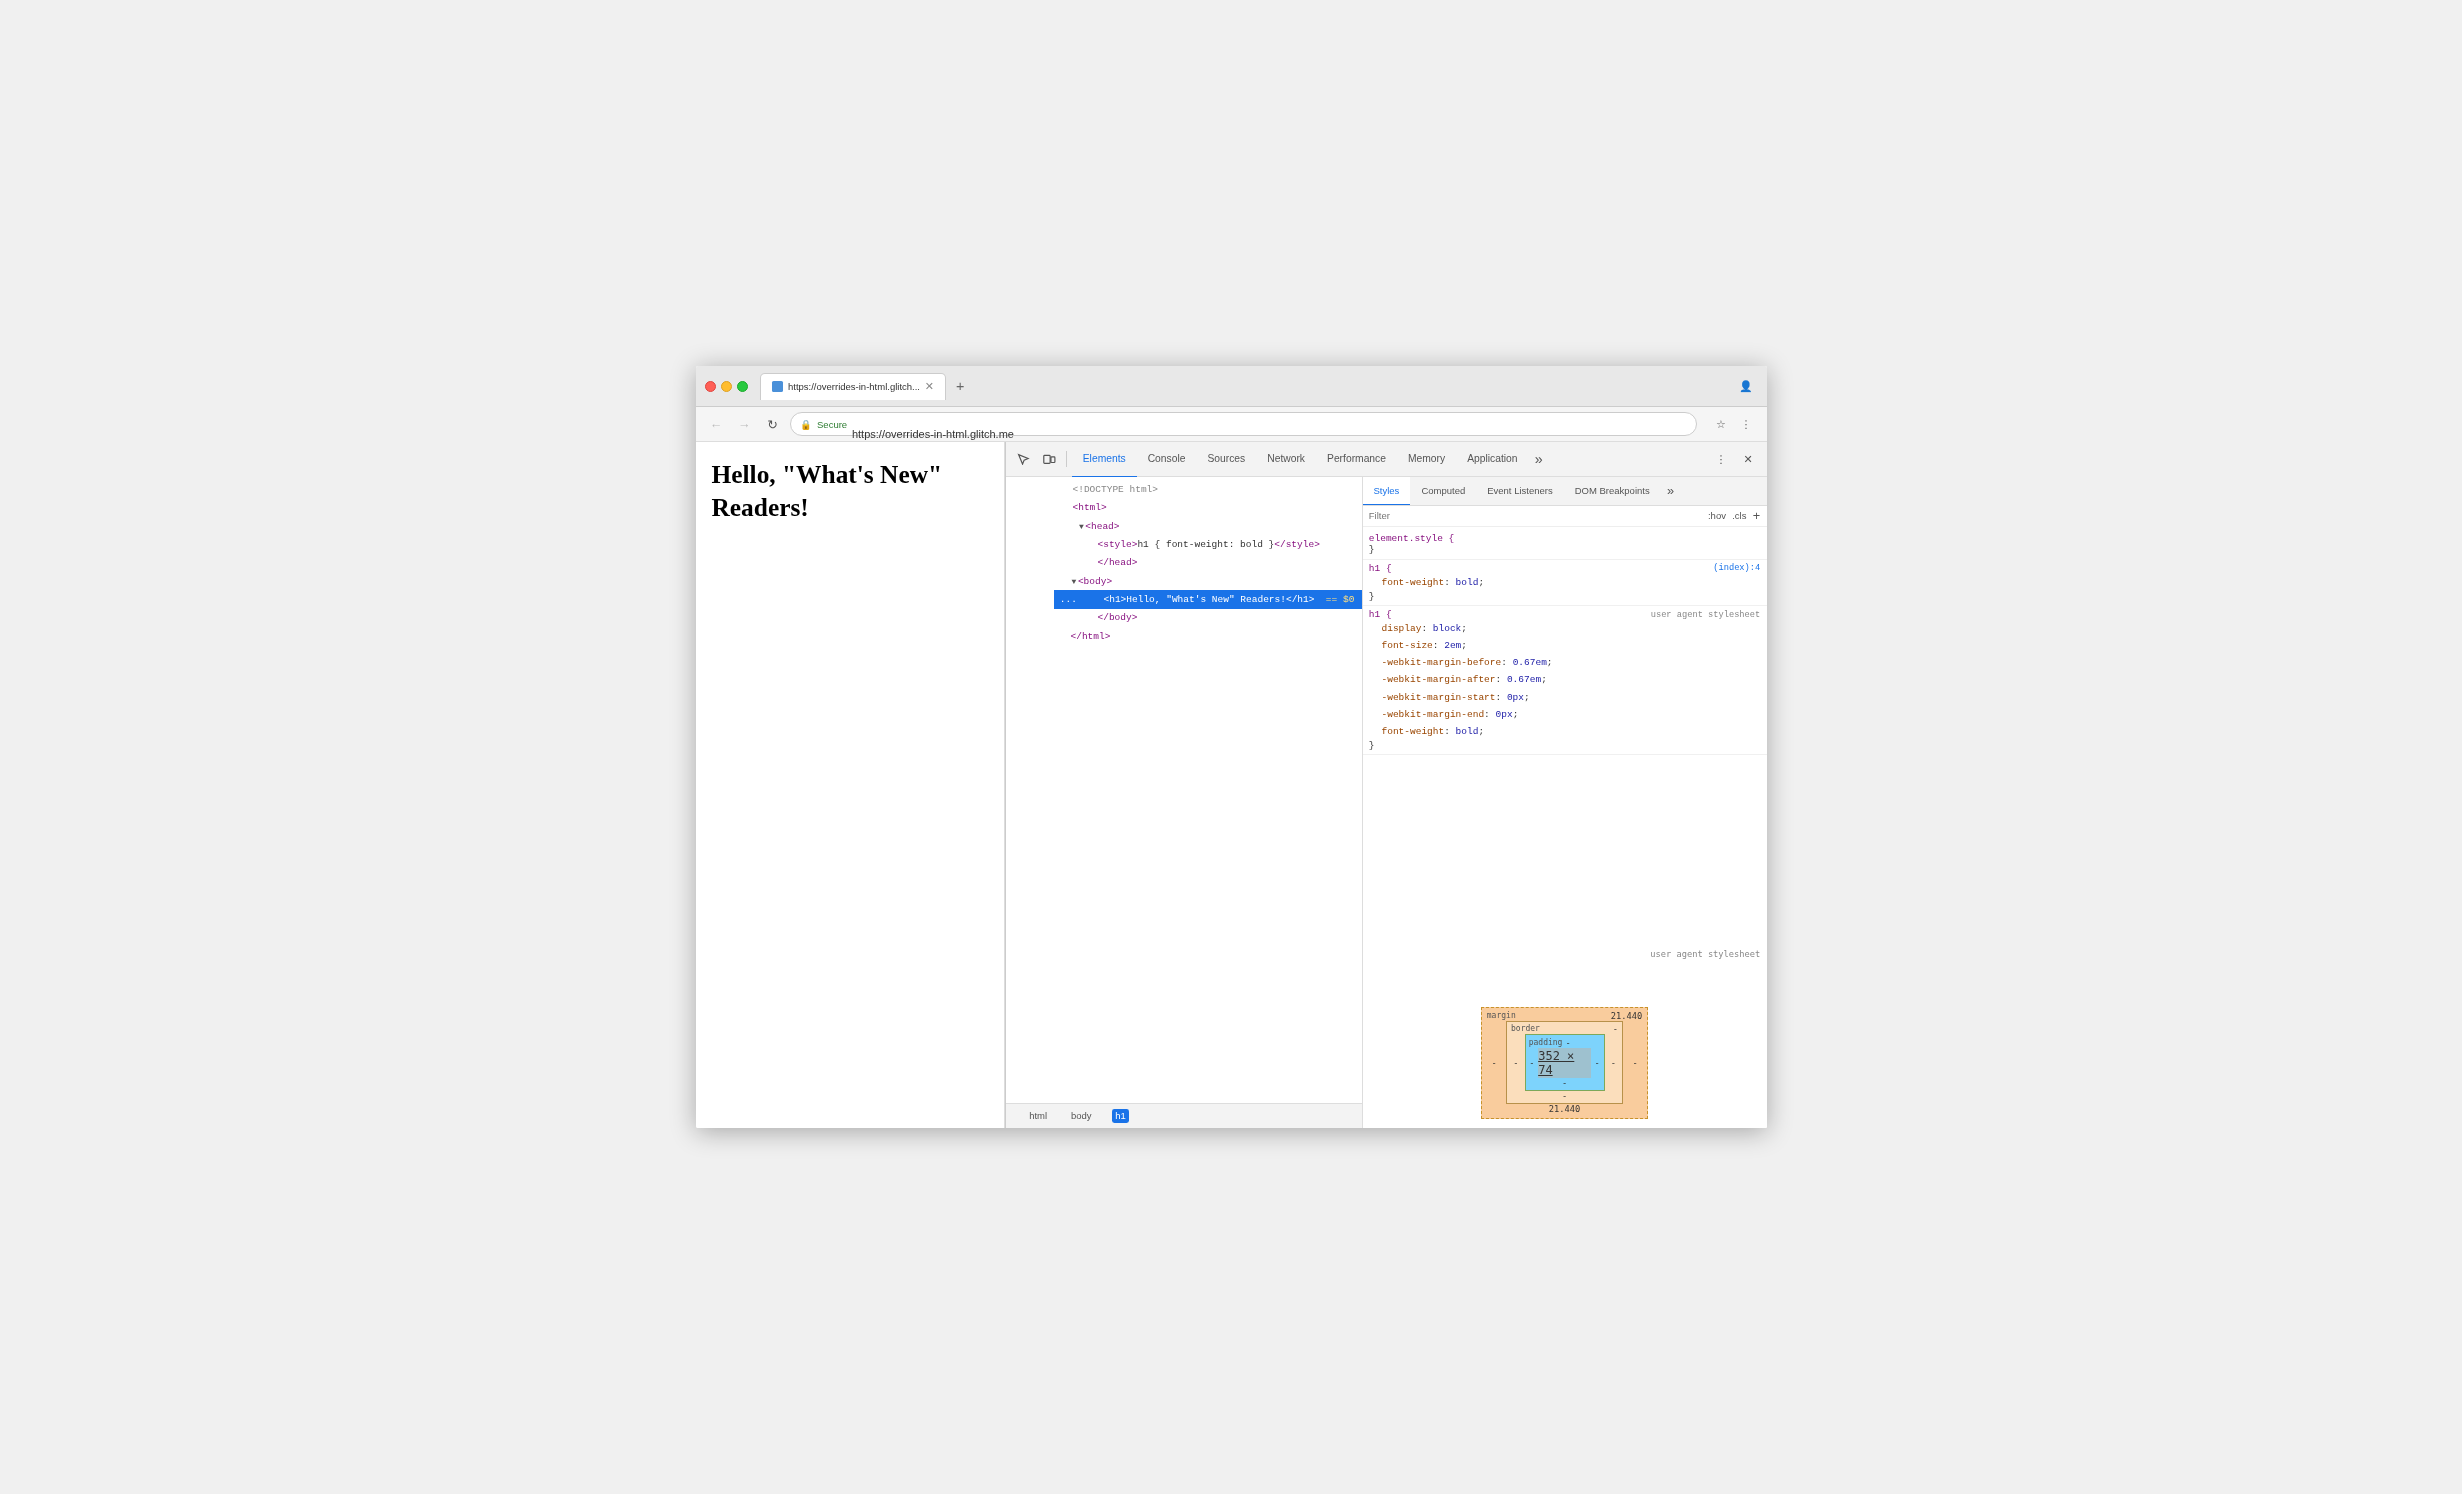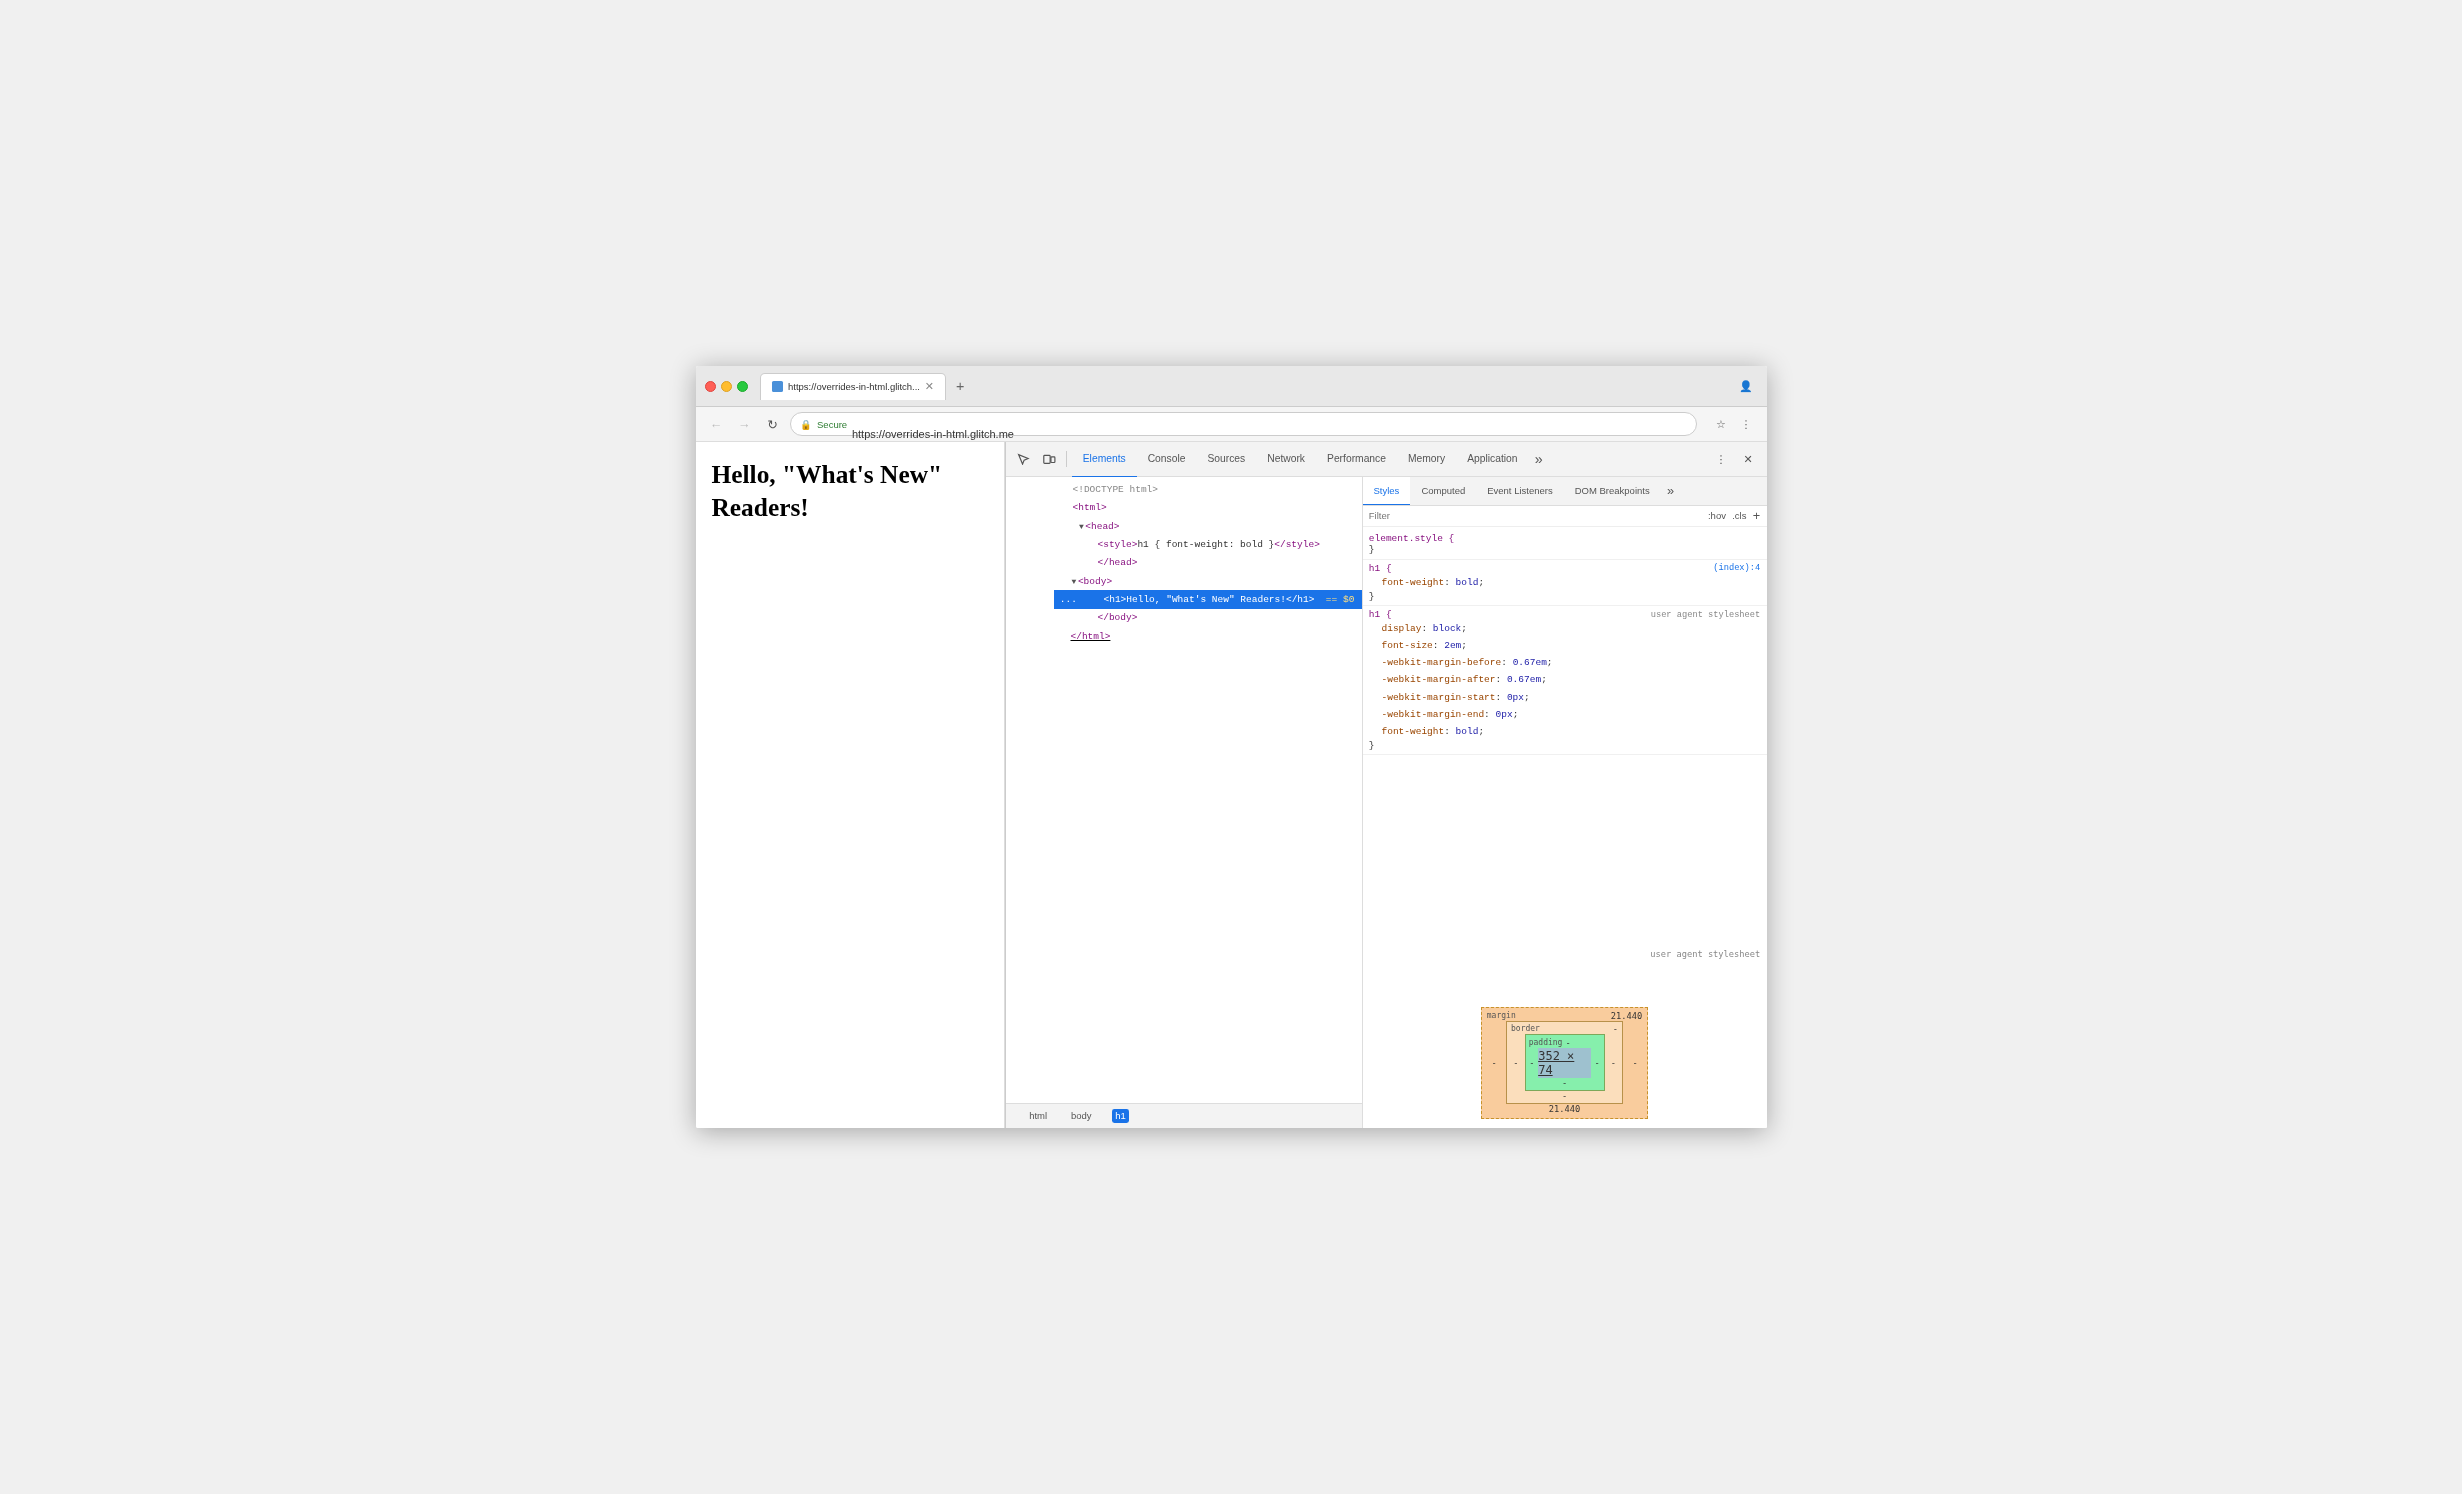--- a/index.html
+++ b/index.html
@@ -550,21 +550,21 @@
             <div class="dom-line selected" style="padding-left: 6.3px;">
               <span style="display:inline-block;width:38px;">...</span>
               <span>&lt;h1&gt;Hello, "What's New" Readers!&lt;/h1&gt;</span>
               <span class="dollar" style="color:#ffe082;">&nbsp;== $0</span>
             </div>
 
             <div class="dom-line" style="padding-left: 44px;">
               <span class="tag">&lt;/body&gt;</span>
             </div>
 
-            <div class="dom-line" style="padding-left: 17px; text-decoration: underline;">
+            <div class="dom-line" style="padding-left: 17px;">
               <span class="tag">&lt;/html&gt;</span>
             </div>
           </div>
 
           <div class="dom-breadcrumb">
             <span class="breadcrumb-item">html</span>
             <span class="breadcrumb-sep"></span>
             <span class="breadcrumb-item">body</span>
             <span class="breadcrumb-sep"></span>
             <span class="breadcrumb-item active">h1</span>
@@ -660,21 +660,21 @@
                   <span style="width:24px; display:flex; align-items:center; justify-content:center; font-size:8.7px; color:#333; font-family:monospace;">-</span>
 
                   <div style="flex:1; background:#fbdebc; border: 1.6px solid #b8914a; padding:0; position:relative;">
                     <div style="display:flex; align-items:flex-start; padding:2.4px 4px 0 4px;">
                       <span style="font-size:8px; color:#555; font-family:monospace;">border</span>
                       <span style="margin-left:auto; font-size:8.7px; color:#333; font-family:monospace;">-</span>
                     </div>
                     <div style="display:flex; align-items:stretch;">
                       <span style="width:17.5px; display:flex; align-items:center; justify-content:center; font-size:8.7px; color:#333; font-family:monospace;">-</span>
 
-                      <div style="flex:1; background:#86efac; border: 1.6px solid #7da85a; padding:0; position:relative;">
+                      <div style="flex:1; background:#7dd3fc; border: 1.6px solid #7da85a; padding:0; position:relative;">
                         <div style="display:flex; align-items:center; padding:2.4px 3.2px 0 3.2px;">
                           <span style="font-size:8px; color:#555; font-family:monospace;">padding</span>
                           <span style="margin-left:3.2px; font-size:8.7px; color:#333; font-family:monospace;">-</span>
                         </div>
                         <div style="display:flex; align-items:stretch;">
                           <span style="width:12.7px; display:flex; align-items:center; justify-content:center; font-size:8.7px; color:#333; font-family:monospace;">-</span>
 
                           <div style="flex:1; background:#9ec1cf; display:flex; align-items:center; justify-content:center; height:30px; min-height:30px;">
                             <span style="font-size:12px; color:#333; font-family:monospace;text-decoration:underline;">352 × 74</span>
                           </div>

